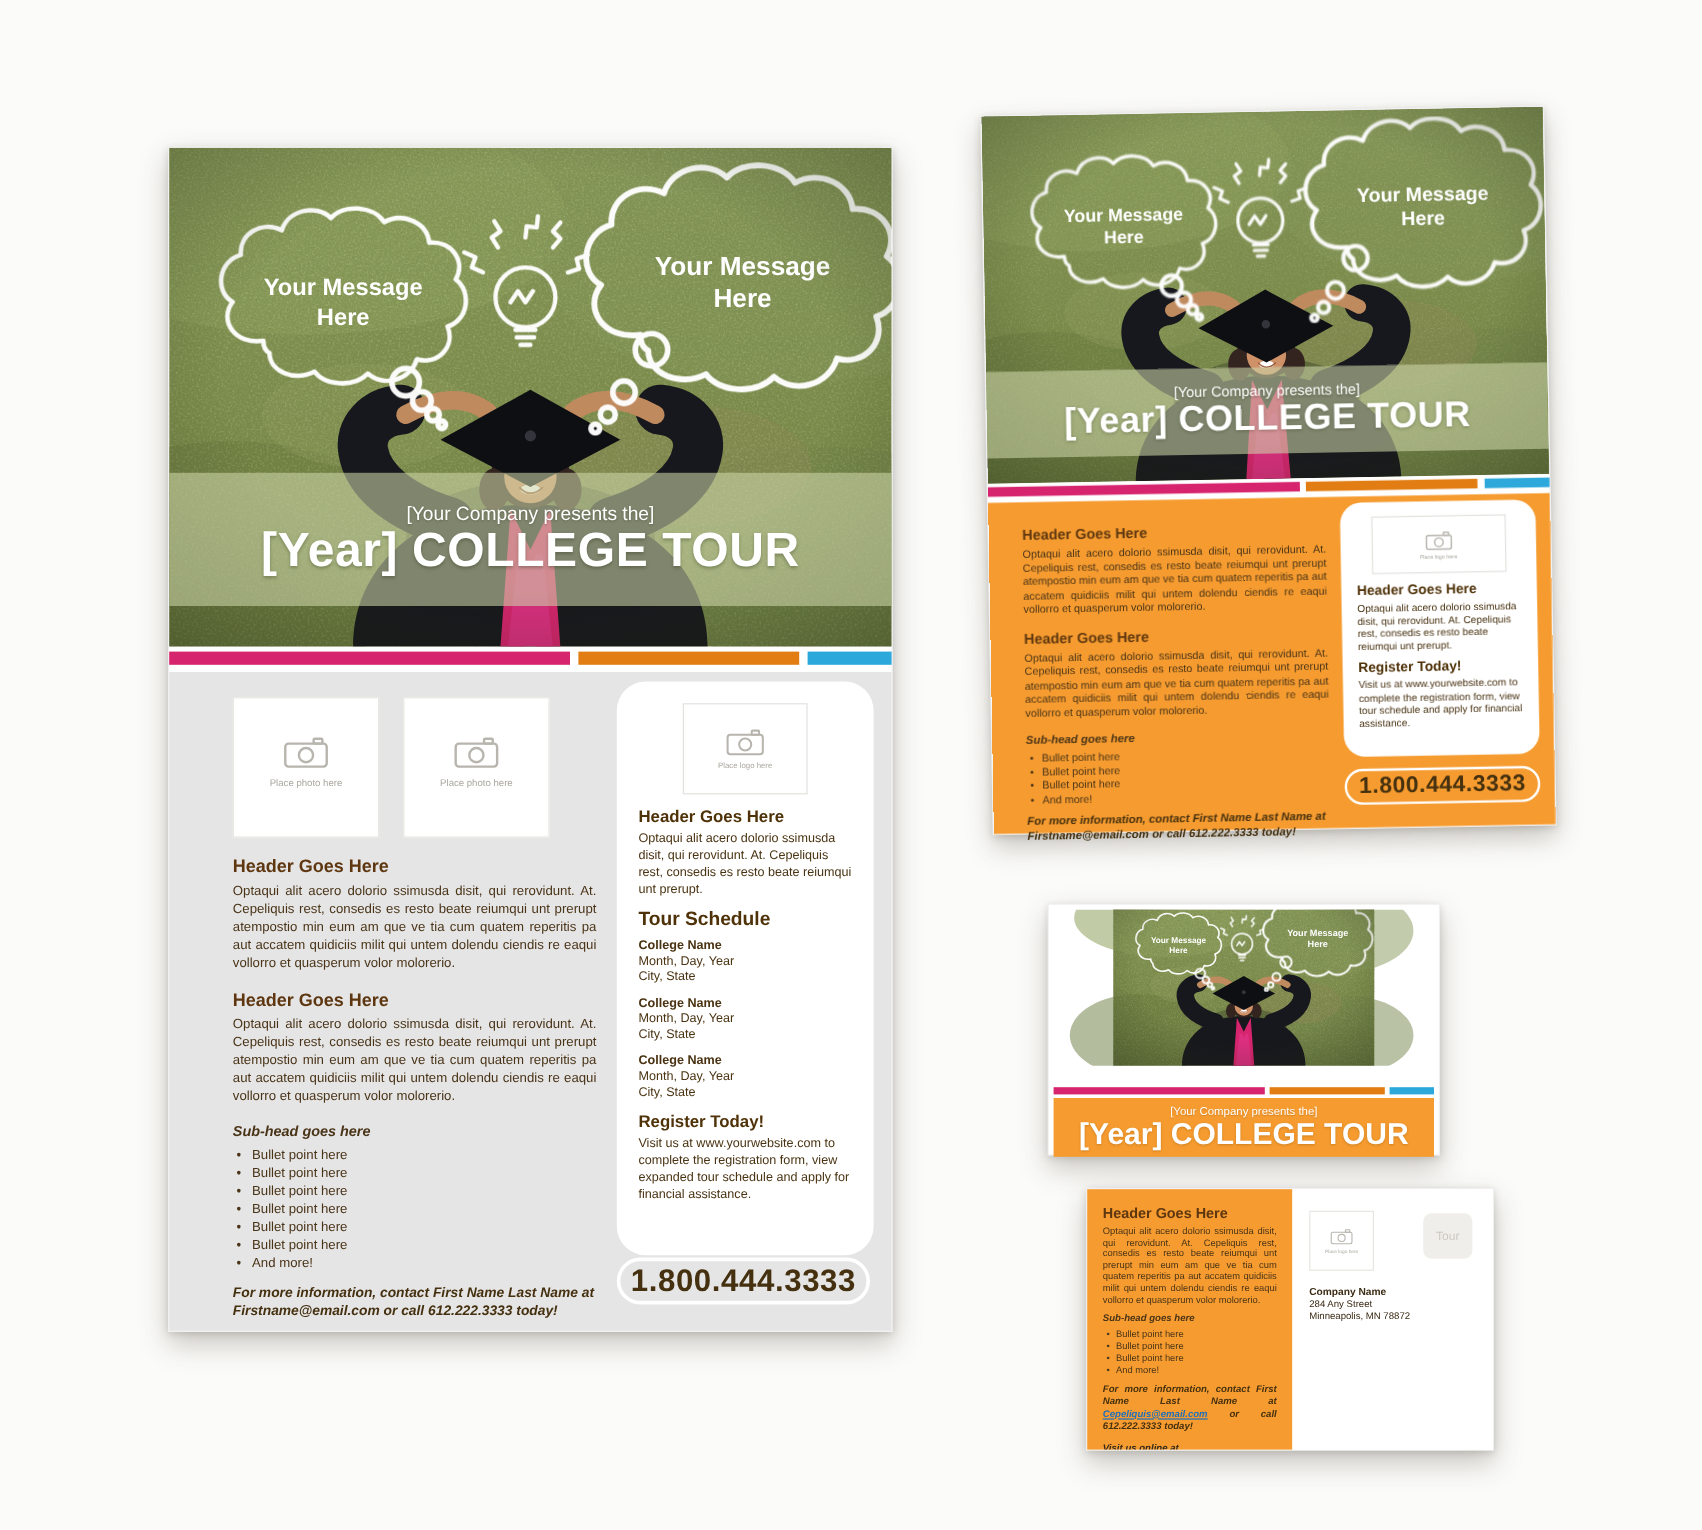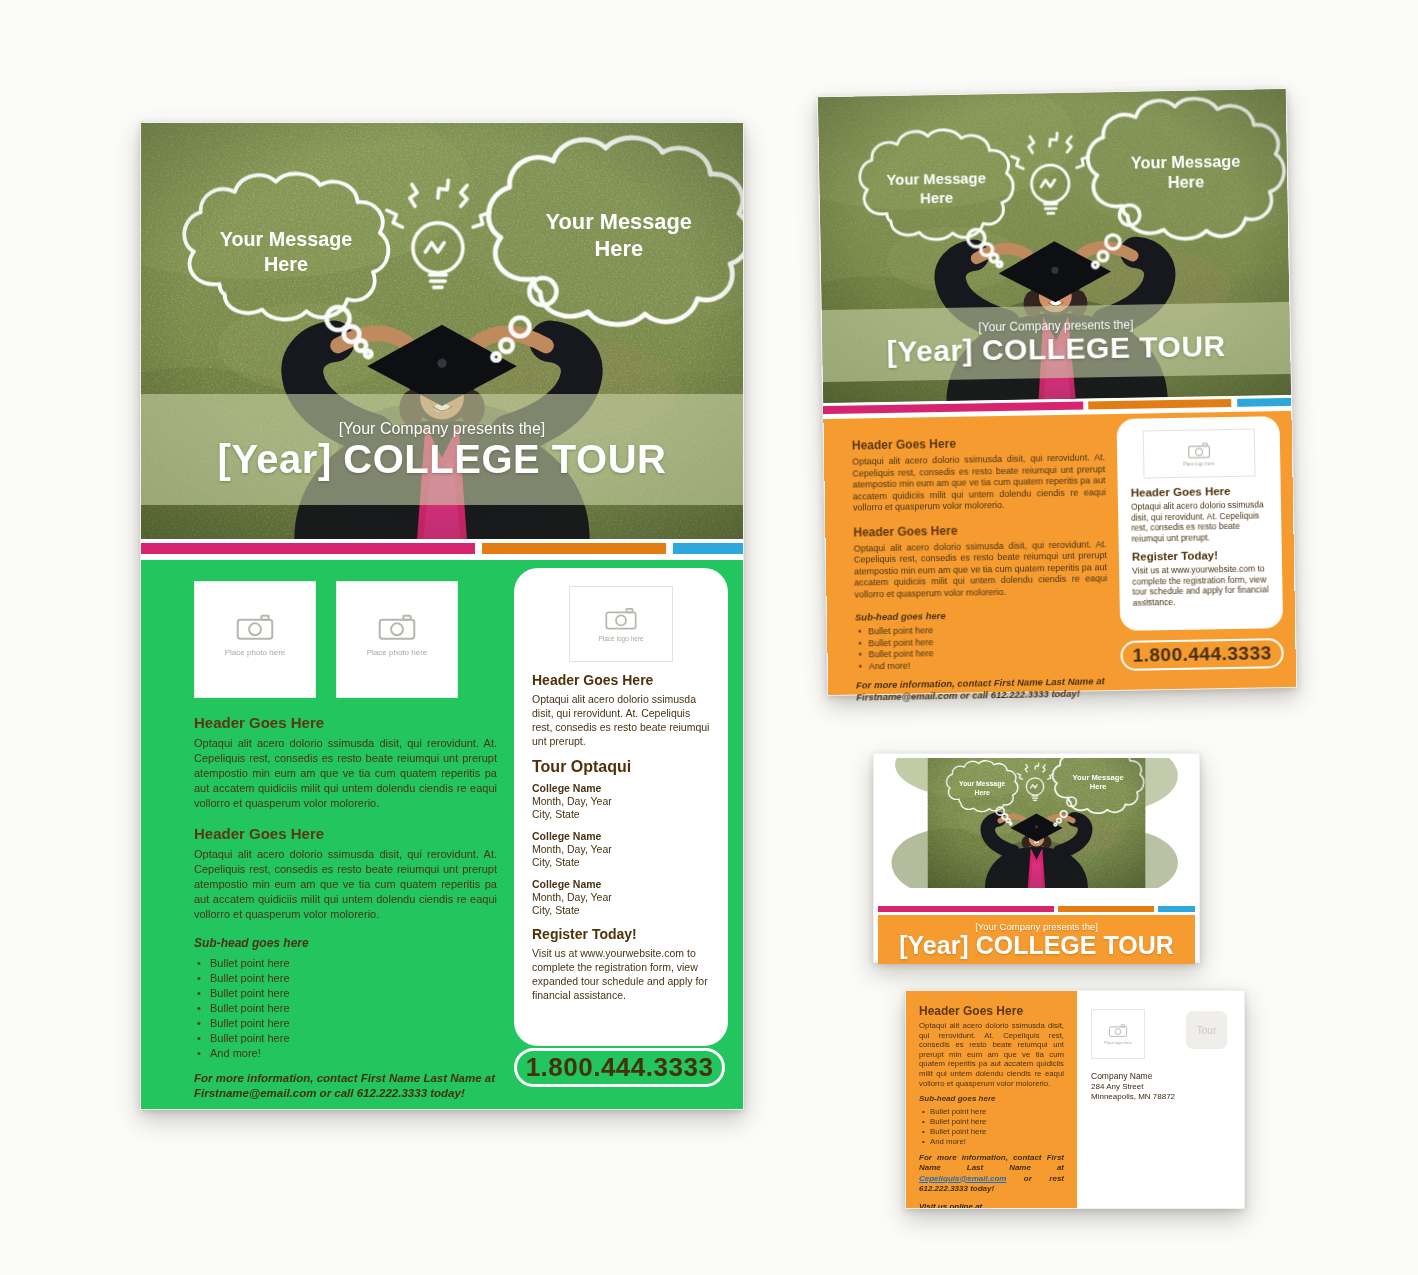--- a/index.html
+++ b/index.html
@@ -114,21 +114,21 @@
   #pc-back .pleft .contact a{color:#1B6FBF;text-decoration:underline;font-style:italic;font-weight:bold;}
   #pc-back .pleft .visit{font-size:8px;font-style:italic;font-weight:bold;color:#332817;margin-top:8px;}
   #pc-back .pright{position:relative;flex:1;background:#fff;}
   #pc-back .logo-box{position:absolute;left:14px;top:18px;width:52px;height:48px;border:1px solid #e7e6e2;
        display:flex;flex-direction:column;align-items:center;justify-content:center;}
   #pc-back .logo-box .cam{width:20px;height:15px;stroke:#b8b5ae;fill:none;stroke-width:2;}
   #pc-back .logo-box .phlabel{font-size:4px;color:#aaa79f;margin-top:2px;}
   #pc-back .stamp{position:absolute;left:109px;top:20px;width:41px;height:38px;background:#efeeea;border-radius:7px;
        display:flex;align-items:center;justify-content:center;color:#ccc9c2;font-size:10px;}
   #pc-back .addr{position:absolute;left:14px;top:80px;color:#3a2a14;font-size:8px;line-height:10.5px;}
-  #pc-back .addr .co{font-weight:normal;font-size:8.5px;}
+  #pc-back .addr .co{font-weight:bold;font-size:8.5px;}
 </style>
 </head>
 <body>
 
 <div class="canvas">
 
   <svg width="0" height="0" style="position:absolute" aria-hidden="true">
     <defs>
       <linearGradient id="grassGrad" x1="0" y1="0" x2="0" y2="1">
         <stop offset="0" stop-color="#87985A"></stop>
@@ -235,21 +235,21 @@
       <div class="band">
         <div class="presents">[Your Company presents the]</div>
         <div class="big-title">[Year] COLLEGE TOUR</div>
       </div>
     </div>
     <div class="stripes">
       <div class="seg pink" style="background:#D6256E"></div>
       <div class="seg dorange" style="background:#E17D13"></div>
       <div class="seg blue" style="background:#2CA8DB"></div>
     </div>
-    <div class="obody" style="background:#22c55e">
+    <div class="obody" style="background:#e5e5e5">
       <div class="phbox pbox" id="fl-pbox1">
         <svg class="cam" viewBox="0 0 44 32">
             <use href="#cam"></use>
           </svg>
         <div class="phlabel">Place photo here</div>
       </div>
       <div class="phbox pbox" id="fl-pbox2">
         <svg class="cam" viewBox="0 0 44 32">
             <use href="#cam"></use>
           </svg>
@@ -274,21 +274,21 @@
       </div>
       <div class="scard">
         <div class="logo-box">
           <svg class="cam" viewBox="0 0 44 32">
               <use href="#cam"></use>
             </svg>
           <div class="phlabel">Place logo here</div>
         </div>
         <h3 class="hdr2">Header Goes Here</h3>
         <p class="ctxt">Optaqui alit acero dolorio ssimusda disit, qui rerovidunt. At. Cepeliquis rest, consedis es resto beate reiumqui unt prerupt.</p>
-        <div class="tour">Tour Optaqui</div>
+        <div class="tour">Tour Schedule</div>
         <div class="college">
           <div class="cname">College Name</div>
           <div>Month, Day, Year</div>
           <div>City, State</div>
         </div>
         <div class="college">
           <div class="cname">College Name</div>
           <div>Month, Day, Year</div>
           <div>City, State</div>
         </div>
@@ -371,21 +371,21 @@
     <div class="pleft">
       <h3 class="hdr">Header Goes Here</h3>
       <p class="btxt">Optaqui alit acero dolorio ssimusda disit, qui rerovidunt. At. Cepeliquis rest, consedis es resto beate reiumqui unt prerupt min eum am que ve tia cum quatem reperitis pa aut accatem quidiciis milit qui untem dolendu ciendis re eaqui vollorro et quasperum volor molorerio.</p>
       <div class="subhead">Sub-head goes here</div>
       <ul class="blist">
         <li>Bullet point here</li>
         <li>Bullet point here</li>
         <li>Bullet point here</li>
         <li>And more!</li>
       </ul>
-      <div class="contact"><span>For more information, contact First Name Last Name at </span><a href="#">Cepeliquis@email.com</a><span> or rest 612.222.3333 today!</span></div>
+      <div class="contact"><span>For more information, contact First Name Last Name at </span><a href="#">Cepeliquis@email.com</a><span> or call 612.222.3333 today!</span></div>
       <div class="visit">Visit us online at www.yourwebsite.com</div>
     </div>
     <div class="pright">
       <div class="logo-box">
         <svg class="cam" viewBox="0 0 44 32">
             <use href="#cam"></use>
           </svg>
         <div class="phlabel">Place logo here</div>
       </div>
       <div class="stamp">Tour</div>

